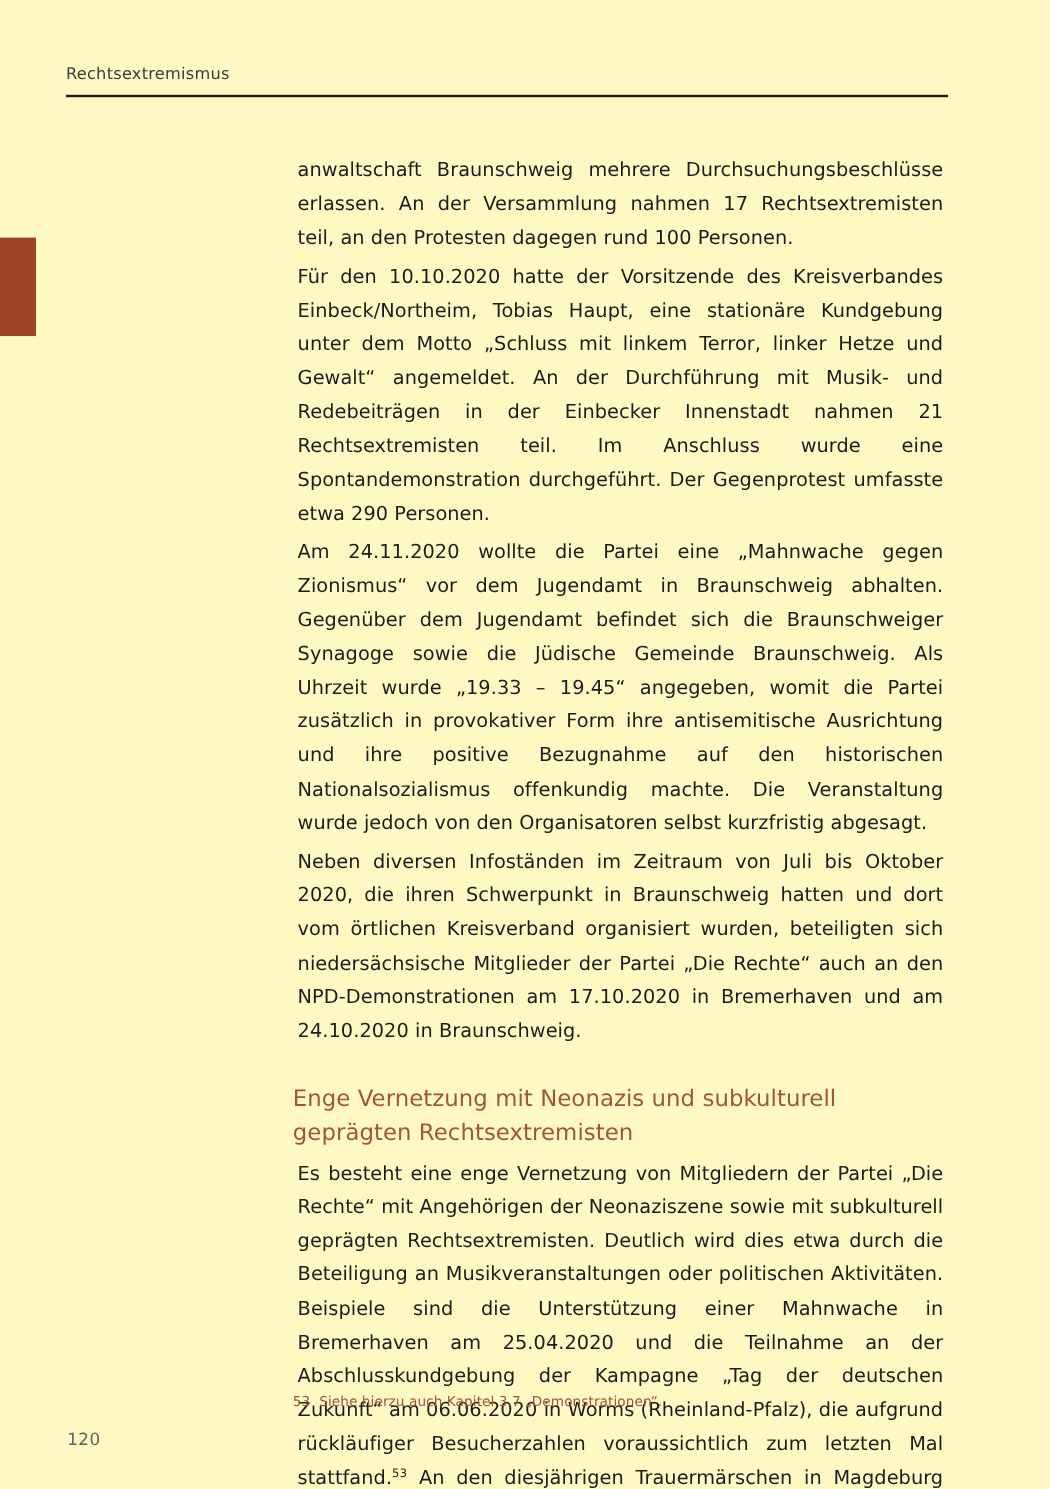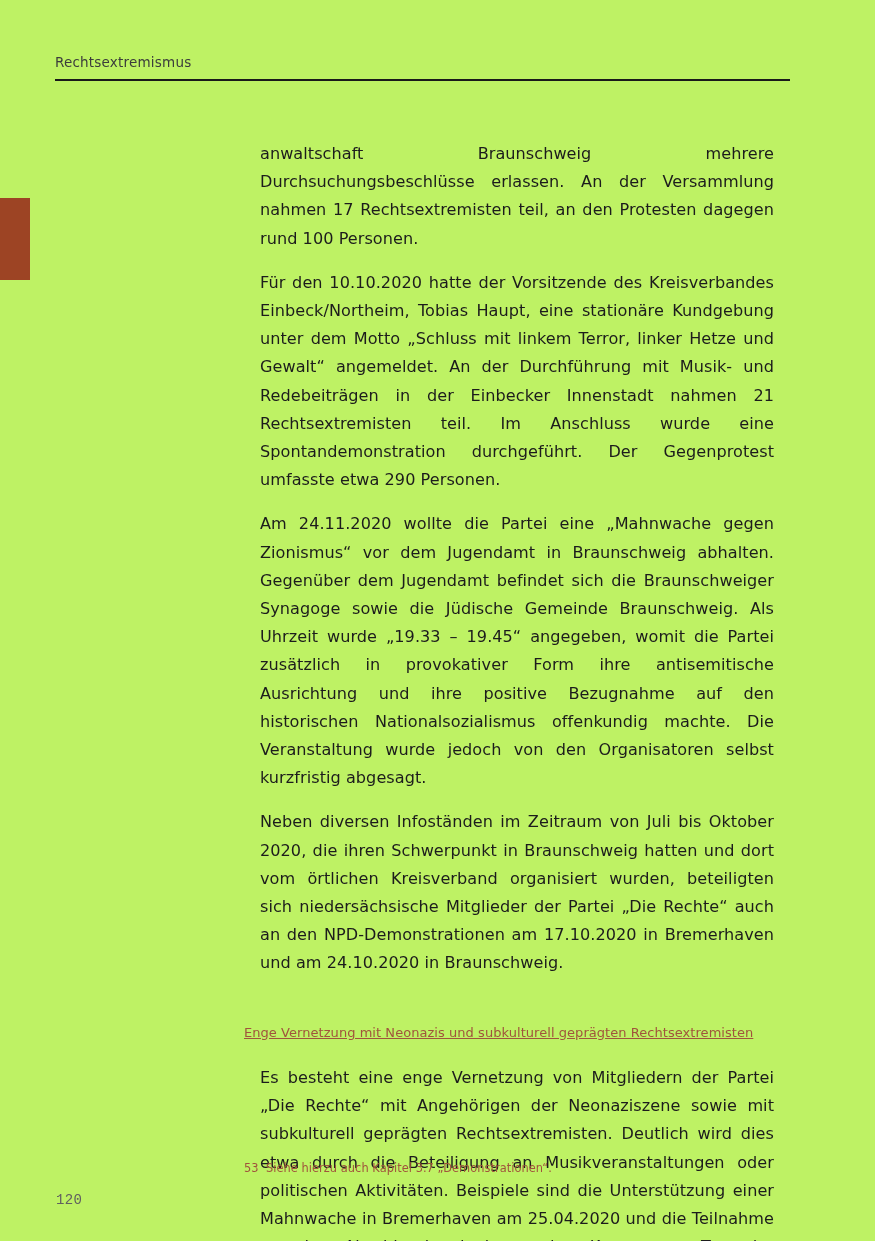--- a/index.html
+++ b/index.html
@@ -12,21 +12,21 @@
     height: 1241px;
     position: relative;
     font-family: "DejaVu Sans", "Liberation Sans", sans-serif;
     overflow: hidden;
   }
 
   
   .page {
     position: absolute;
     inset: 0;
-    background: #bef264;
+    background: #fef9c3;
   }
 
   
   .section-tab {
     position: absolute;
     left: 0;
     top: 198px;
     width: 30px;
     height: 82px;
     background: #9d4424;
@@ -54,42 +54,41 @@
 
   
   .text-column {
     position: absolute;
     left: 244px;
     top: 124px;
     width: 546px;
   }
 
   p.body-para {
-    margin: 16px;
+    margin: 4px;
     font-size: 16.1px;
     line-height: 28.2px;
     color: #1c1c1c;
     text-align: justify;
     text-justify: inter-word;
     letter-spacing: 0.05px;
     hyphens: manual;
   }
 
   
   .sub-heading {
     margin: 0;
     padding-top: 25px;
     padding-bottom: 1px;
-    font-size: 13px;
+    font-size: 19px;
     line-height: 28.2px;
     font-weight: normal;
     color: #a0543c;
     text-align: left;
     letter-spacing: 0.05px;
-    text-decoration: underline;
   }
 
   sup.fn-ref {
     font-size: 9.6px;
     vertical-align: super;
     line-height: 0;
     letter-spacing: 0.2px;
   }
 
   
@@ -116,21 +115,20 @@
   }
 
   
   .folio {
     position: absolute;
     left: 56px;
     top: 1192px;
     font-size: 14px;
     color: #606060;
     letter-spacing: 0.4px;
-    font-family: Liberation Mono, monospace;
   }
 </style>
 </head>
 <body>
 
 <div class="page">
 
   <div class="section-tab"></div>
 
   <div class="running-header">

